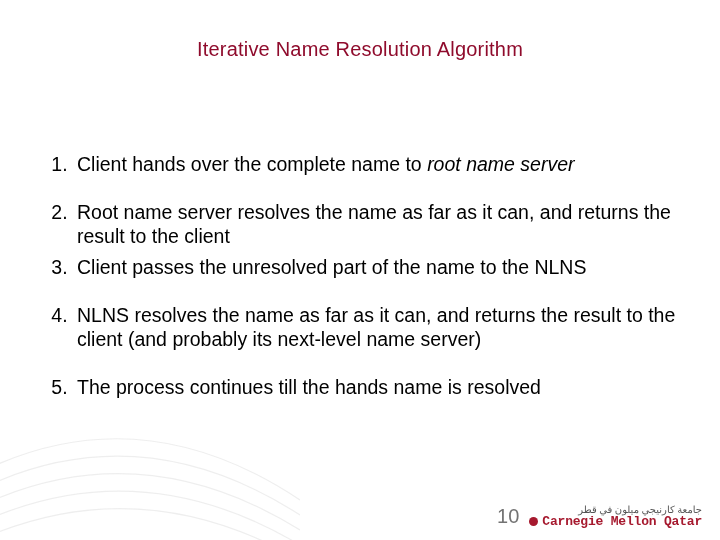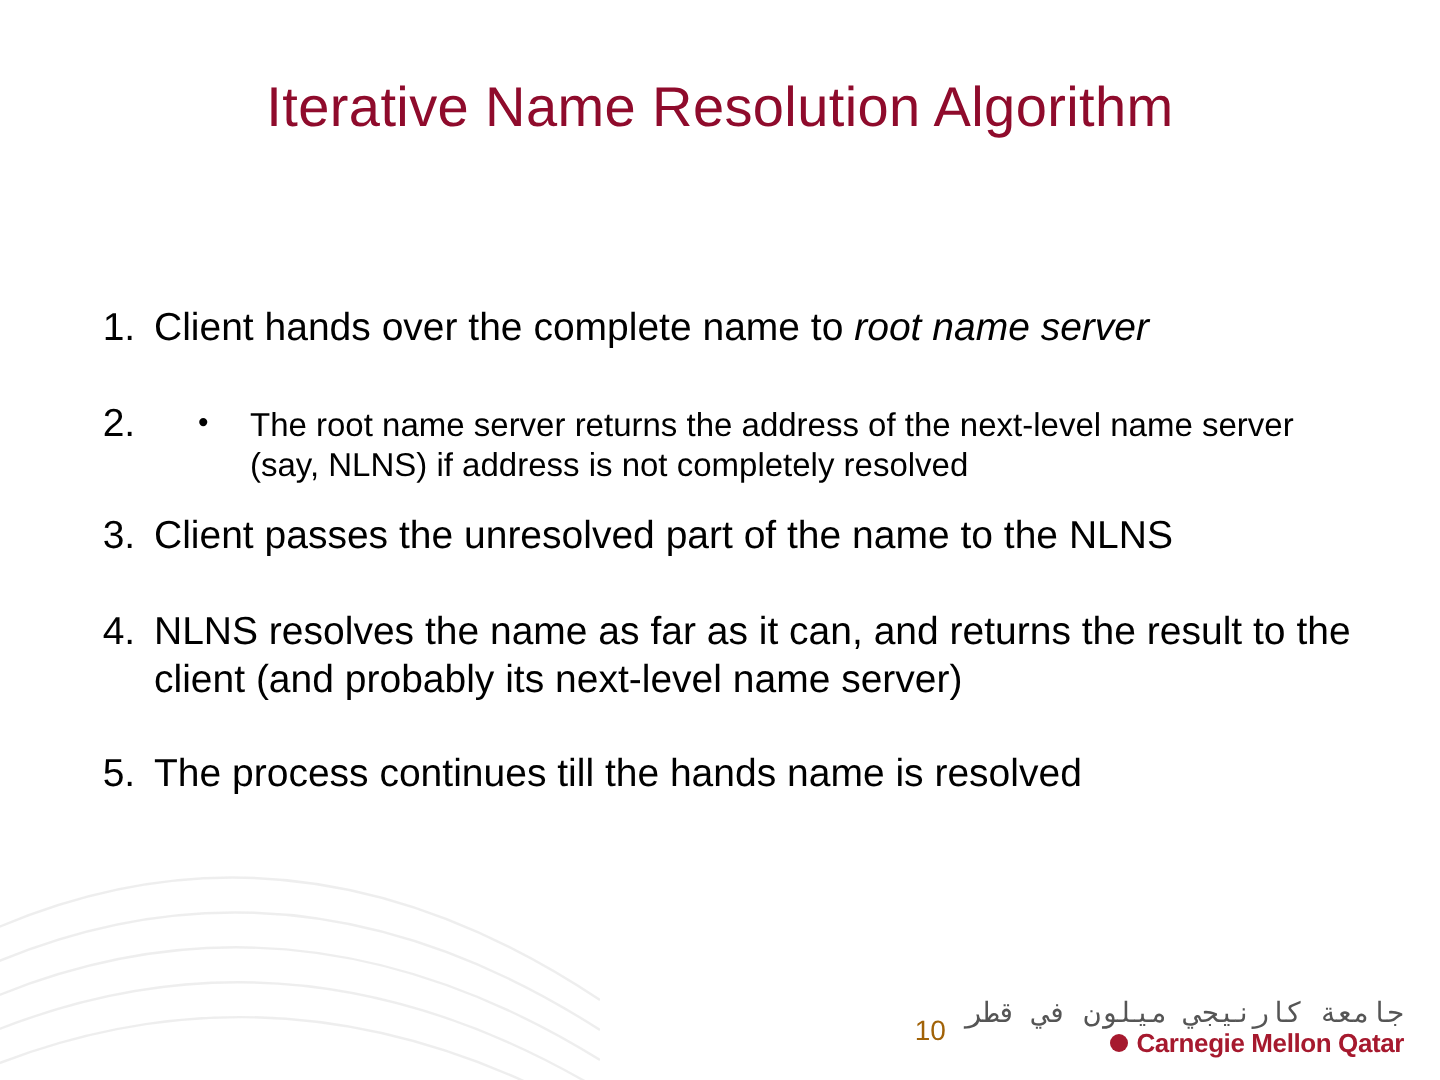--- a/index.html
+++ b/index.html
@@ -1,47 +1,44 @@
 <!DOCTYPE html>
 <html><head>
 <meta charset="utf-8">
 <style>
   html,body{margin:0;padding:0;width:720px;height:540px;font-family:Arial,Helvetica,sans-serif;background:#fff;color:#000;overflow:hidden}
   .slide{position:relative;width:720px;height:540px;box-sizing:border-box}
-  .title{position:absolute;top:38px;left:0;right:0;text-align:center;font-size:28px;font-weight:400;color:#8f0b2c;letter-spacing:.2px}
+  .title{position:absolute;top:38px;left:0;right:0;text-align:center;font-size:20px;font-weight:400;color:#8f0b2c;letter-spacing:.2px}
   .content{position:absolute;top:140px;left:28px;right:28px}
   ol.main{list-style:decimal;margin:13px;padding:0 0 0 32px;font-size:19.5px;color:#000;line-height:1.22}
   ol.main>li{margin:0 0 24px 0;padding-left:4px}
   ol.main>li.tight{margin-bottom:8px}
   ul.sub{list-style:none;margin:4px 0 0 22px;padding:0;font-size:16.5px;line-height:1.22}
   ul.sub>li{margin:0 0 14px 0;position:relative;padding-left:26px}
   ul.sub>li::before{content:"\2022";position:absolute;left:0;top:0;font-size:15px;color:#000}
   .italic{font-style:italic}
   .footer{position:absolute;bottom:12px;right:18px;display:flex;align-items:center;gap:10px}
-  .page-num{font-size:14px;color:#a16207}
+  .page-num{font-size:20px;color:#737373}
   .logo{display:flex;flex-direction:column;align-items:flex-end;line-height:1}
-  .logo-ar{font-size:14px;color:#555;font-family:Liberation Mono, monospace}
-  .logo-en{font-family:Liberation Sans, sans-serif;font-size:13px;color:#a6192e;font-weight:bold;letter-spacing:-.2px;display:flex;align-items:center;gap:4px}
+  .logo-ar{font-size:10px;color:#555;font-family:Liberation Serif, serif}
+  .logo-en{font-family:Liberation Mono, monospace;font-size:13px;color:#a6192e;font-weight:bold;letter-spacing:-.2px;display:flex;align-items:center;gap:4px}
   .logo-dot{width:9px;height:9px;border-radius:50%;background:#a6192e;display:inline-block}
   .swoosh{position:absolute;left:-120px;bottom:-60px;width:420px;height:300px;pointer-events:none;opacity:.25}
   .swoosh svg{width:100%;height:100%}
 </style>
 </head>
 <body>
 
 <div class="slide">
   <div class="title">Iterative Name Resolution Algorithm</div>
 
   <div class="content">
     <ol class="main">
       <li><span>Client hands over the complete name to </span><span class="italic">root name server</span></li>
-      <li class="tight">
-        <ul class="sub">
-          <li>The root name server returns the address of the next-level name server (say, NLNS) if address is not completely resolved</li>
-        </ul>
+      <li class="tight"><span>Root name server resolves the name as far as it can, and returns the result to the client</span>
       </li>
       <li><span>Client passes the unresolved part of the name to the NLNS</span></li>
       <li><span>NLNS resolves the name as far as it can, and returns the result to the client (and probably its next-level name server)</span></li>
       <li><span>The process continues till the hands name is resolved</span></li>
     </ol>
   </div>
 
   <div class="swoosh">
     <svg viewBox="0 0 420 300">
         <g fill="none" stroke="#bdbdbd" stroke-width="1.2">

